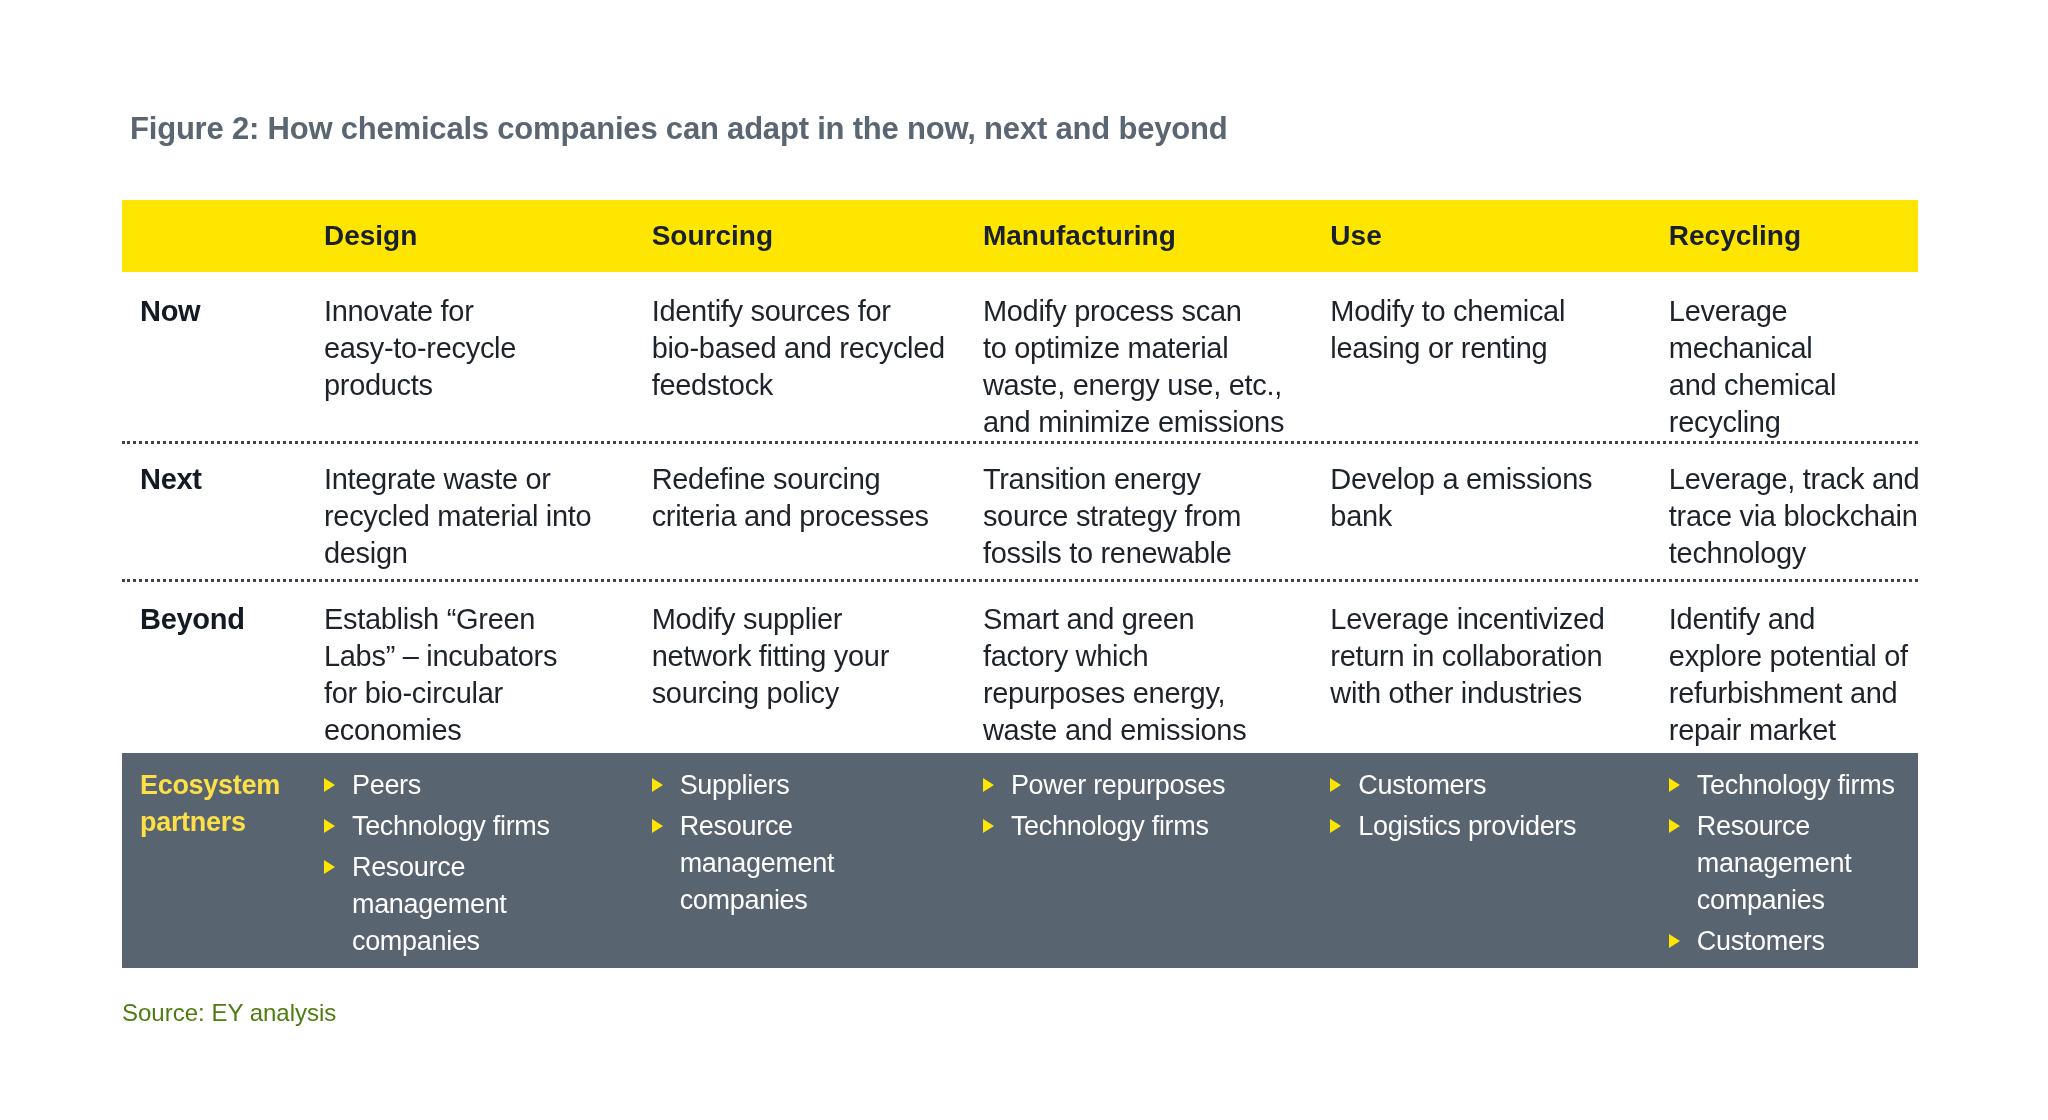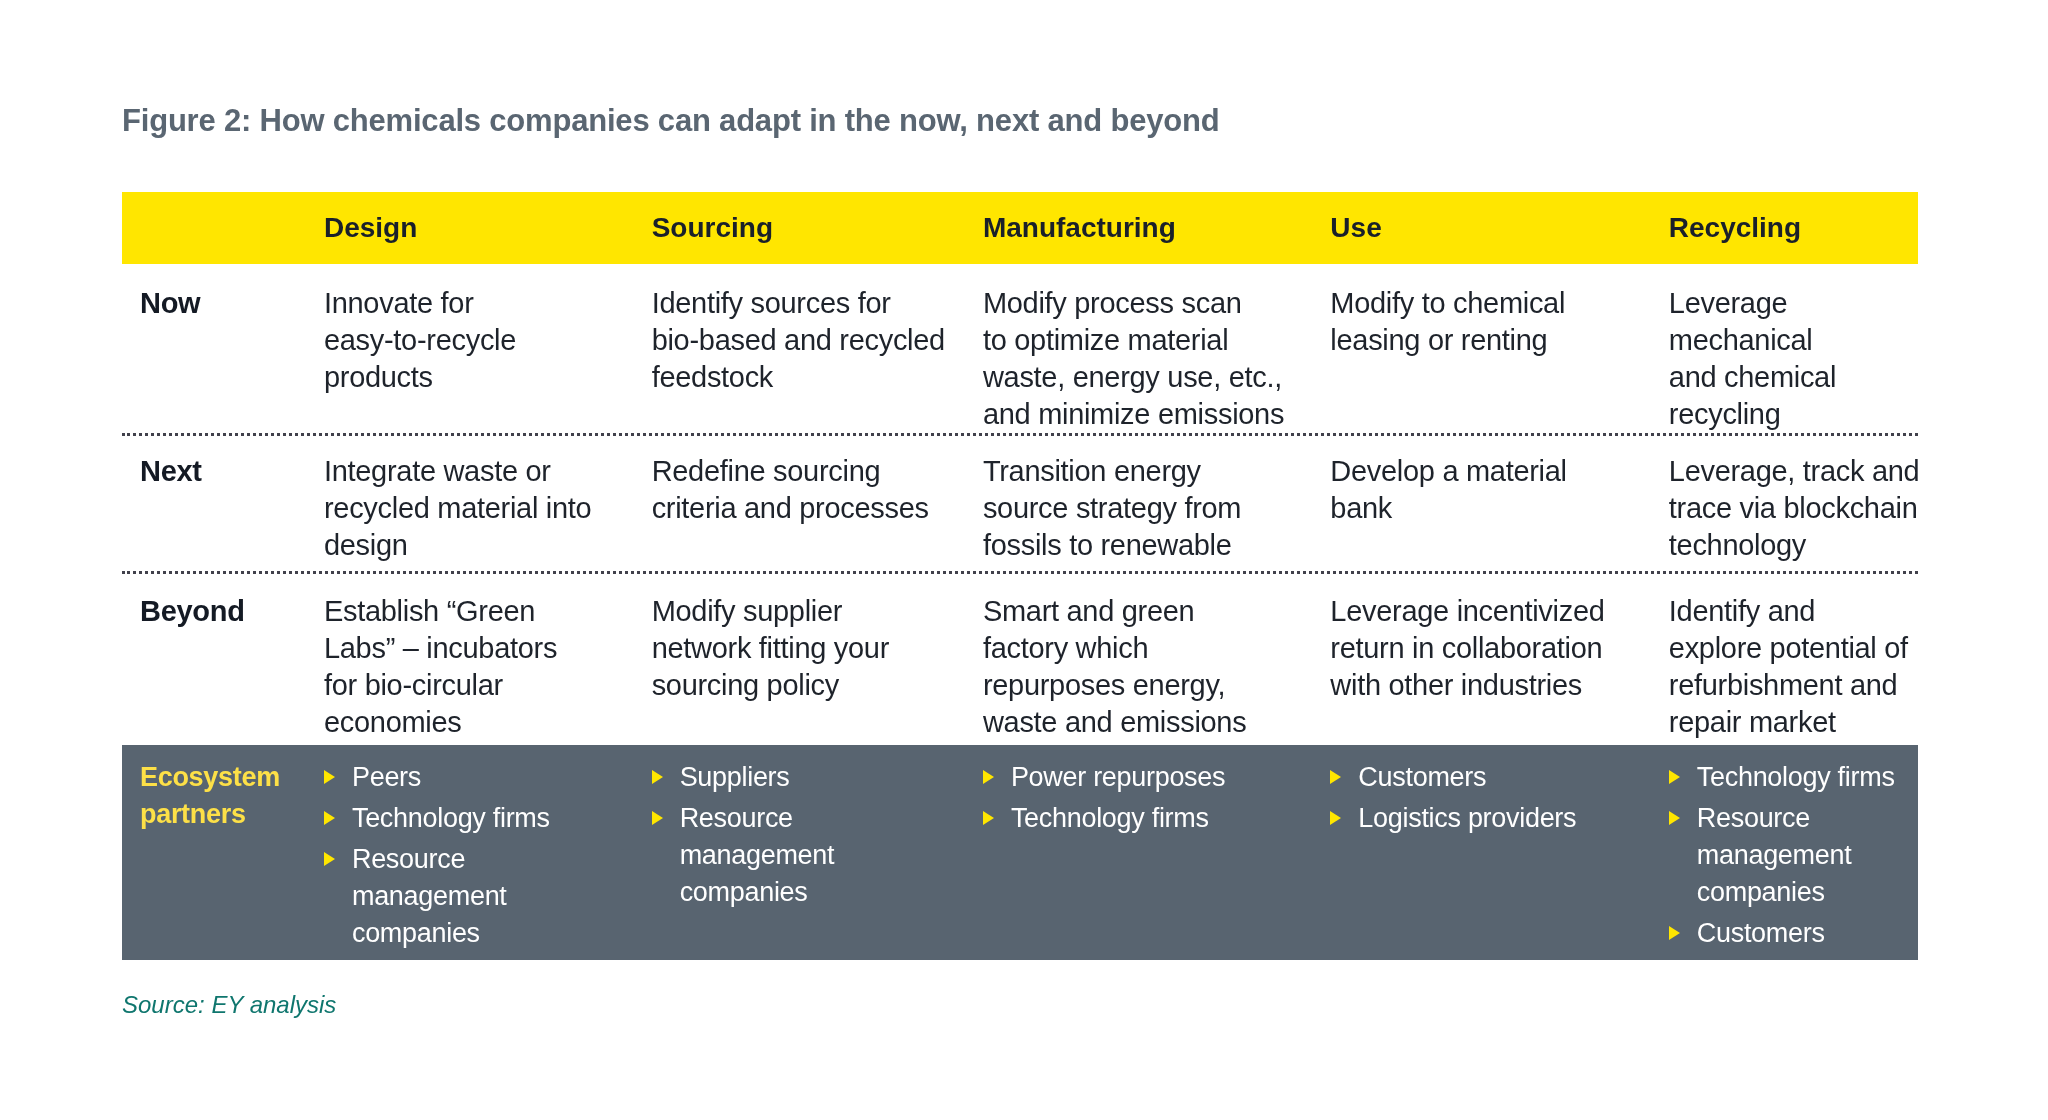--- a/index.html
+++ b/index.html
@@ -8,21 +8,21 @@
     width: 2048px; height: 1120px;
     font-family: "Liberation Sans", sans-serif;
     color: #1e232b;
   }
   .page {
     position: relative;
     width: 2048px; height: 1120px;
     padding-left: 122px; padding-right: 130px;
   }
   .title {
-    margin: 0;
+    margin: 8px;
     padding-top: 103px;
     font-size: 31px;
     font-weight: 700;
     letter-spacing: -0.2px;
     color: #5a6672;
   }
   .table { margin-top: 53px; width: 1796px; }
   .trow {
     display: grid;
     grid-template-columns: 10.8% 17.8% 18.0% 18.9% 18.4% 16.1%;
@@ -71,22 +71,21 @@
     border-top: 7px solid transparent;
     border-bottom: 7px solid transparent;
     margin-top: 11px;
     margin-right: 17px;
   }
   .eco-item-text { white-space: pre-line; }
 
   .source {
     margin: 31px 0 0 0;
     font-size: 24px;
-    color: #0f766e;
-    font-style: italic;
+    color: #4d7c0f;
   }
 </style>
 </head>
 <body>
 
 <div class="page">
 
   <h2 class="title">Figure 2: How chemicals companies can adapt in the now, next and beyond</h2>
 
   <div class="table">
@@ -122,21 +121,21 @@
     <div class="trow body-row row-next">
       <div class="cell label-cell">Next</div>
       <div class="cell">Integrate waste or
 recycled material into
 design</div>
       <div class="cell">Redefine sourcing
 criteria and processes</div>
       <div class="cell">Transition energy
 source strategy from
 fossils to renewable</div>
-      <div class="cell">Develop a material
+      <div class="cell">Develop a emissions
 bank</div>
       <div class="cell">Leverage, track and
 trace via blockchain
 technology</div>
     </div>
 
     <div class="trow body-row row-beyond">
       <div class="cell label-cell">Beyond</div>
       <div class="cell">Establish “Green
 Labs” – incubators

